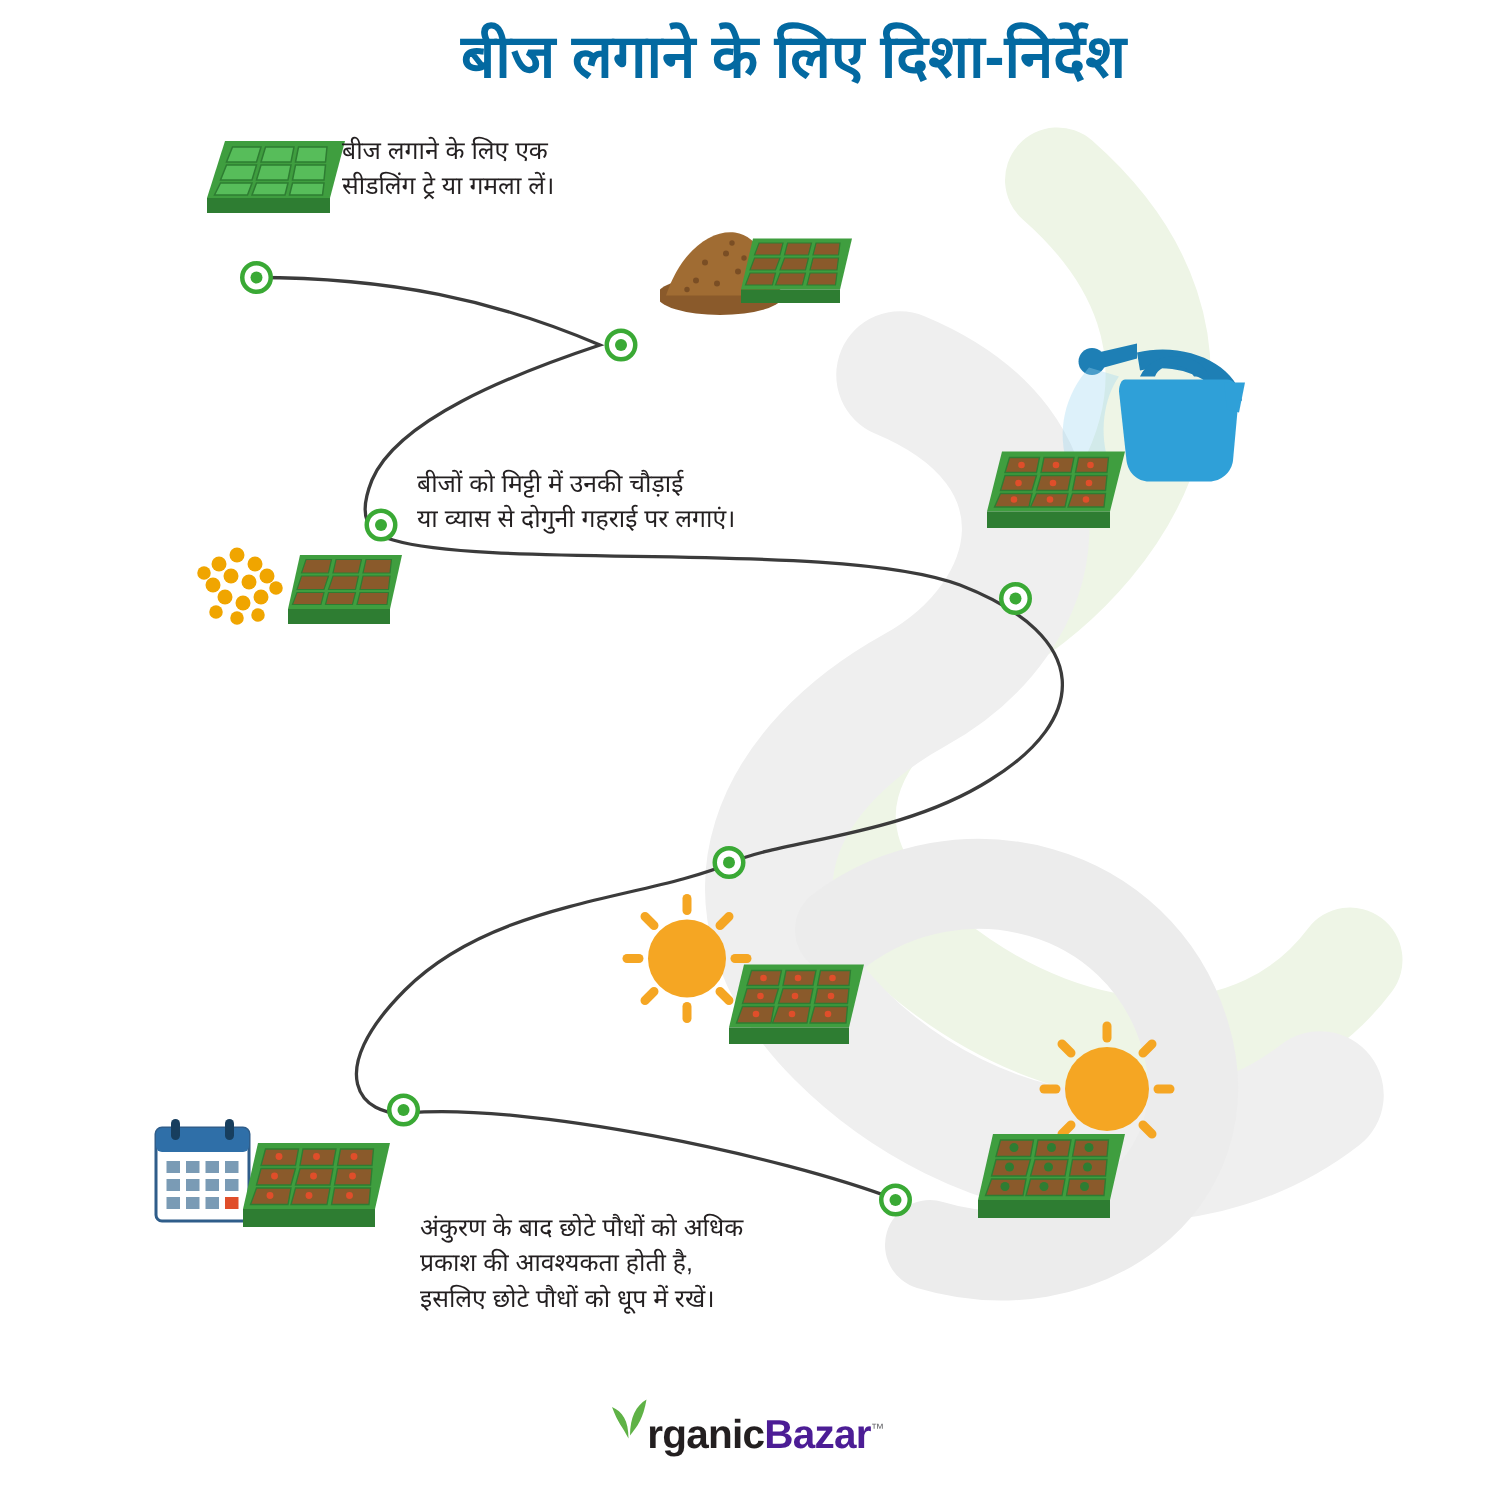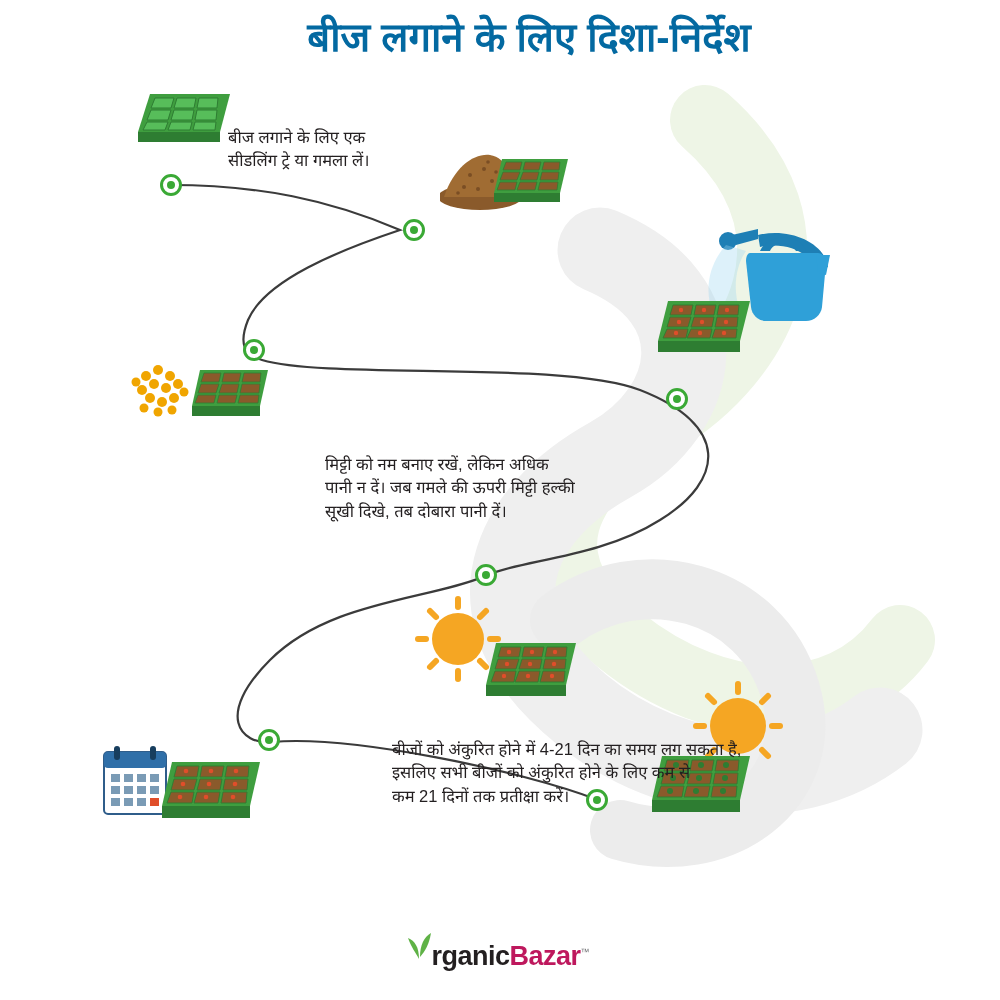--- a/index.html
+++ b/index.html
@@ -68,21 +68,20 @@
     border-radius: 50%;
     background: #3aa935;
   }
   .step-text {
     position: absolute;
     font-size: 16.5px;
     line-height: 1.42;
     color: #231f20;
     z-index: 6;
     white-space: pre-line;
-    margin-top: 36px;
   }
   .art {
     position: absolute;
     z-index: 4;
   }
   .logo {
     position: absolute;
     left: 0;
     bottom: 28px;
     width: 1000px;
@@ -90,21 +89,21 @@
     z-index: 6;
   }
   .logo-inner {
     display: inline-block;
     position: relative;
     font-size: 27px;
     font-weight: bold;
     color: #231f20;
     letter-spacing: -0.5px;
   }
-  .logo-green { color: #be185d; }
+  .logo-green { color: #4c1d95; }
   .logo-tm {
     font-size: 9px;
     vertical-align: super;
     font-weight: normal;
     color: #6d6e71;
   }
 </style>
 </head>
 <body>
 
@@ -395,30 +394,29 @@
   <div class="node" style="left:243px; top:339px;"></div>
   <div class="node" style="left:666px; top:388px;"></div>
   <div class="node" style="left:475px; top:564px;"></div>
   <div class="node" style="left:258px; top:729px;"></div>
   <div class="node" style="left:586px; top:789px;"></div>
 
   <div class="step-text" style="left:228px; top:90px; width:300px; text-align:left;">बीज लगाने के लिए एक
 सीडलिंग ट्रे या गमला लें।</div>
 
 
-
-  <div class="step-text" style="left:325px; top:417px; width:360px; text-align:left;">मिट्टी को नम बनाए रखें, लेकिन अधिक
-पानी न दें।  जब गमले की ऊपरी मिट्टी हल्की
-सूखी दिखे, तब दोबारा पानी दें।</div>
-
-
-  <div class="step-text" style="left:392px; top:702px; width:455px; text-align:left;">बीजों को अंकुरित होने में 4-21 दिन का समय लग सकता है,
-इसलिए सभी बीजों को अंकुरित होने के लिए कम से
-कम 21 दिनों तक प्रतीक्षा करें।</div>
-
+  <div class="step-text" style="left:278px; top:312px; width:340px; text-align:left;">बीजों को मिट्टी में उनकी चौड़ाई
+या व्यास से दोगुनी गहराई पर लगाएं।</div>
+
+
+
+
+  <div class="step-text" style="left:280px; top:808px; width:330px; text-align:left;">अंकुरण के बाद छोटे पौधों को अधिक
+प्रकाश की आवश्यकता होती है,
+इसलिए छोटे पौधों को धूप में रखें।</div>
 
   <div class="logo">
     <span class="logo-inner">
       <svg style="position:absolute; left:-8px; top:-14px; width:30px; height:34px;" viewBox="0 0 30 34">
         <path d="M16,32 C16,20 12,14 5,11 C9,22 12,24 16,32 Z" fill="#5fb246"></path>
         <path d="M17,30 C17,18 21,10 28,6 C26,18 22,24 17,30 Z" fill="#5fb246"></path>
       </svg>
       <span style="color:#231f20; opacity:0;">O</span><span>rganic</span><span class="logo-green">Bazar</span><span class="logo-tm">™</span>
     </span>
   </div>

